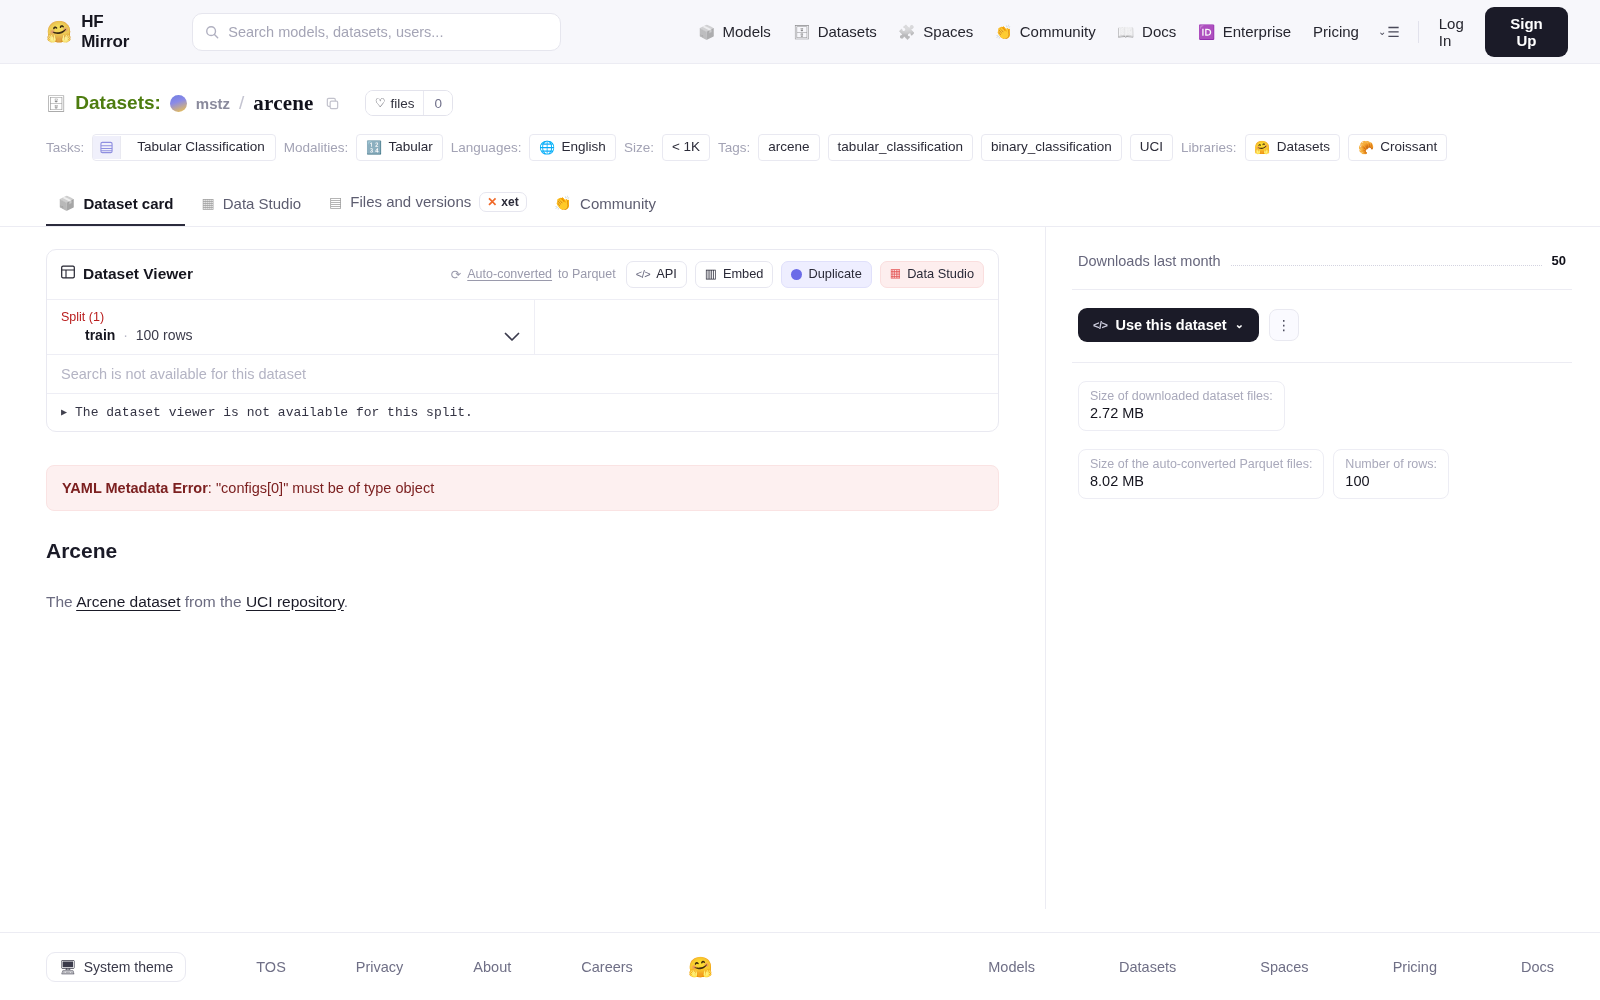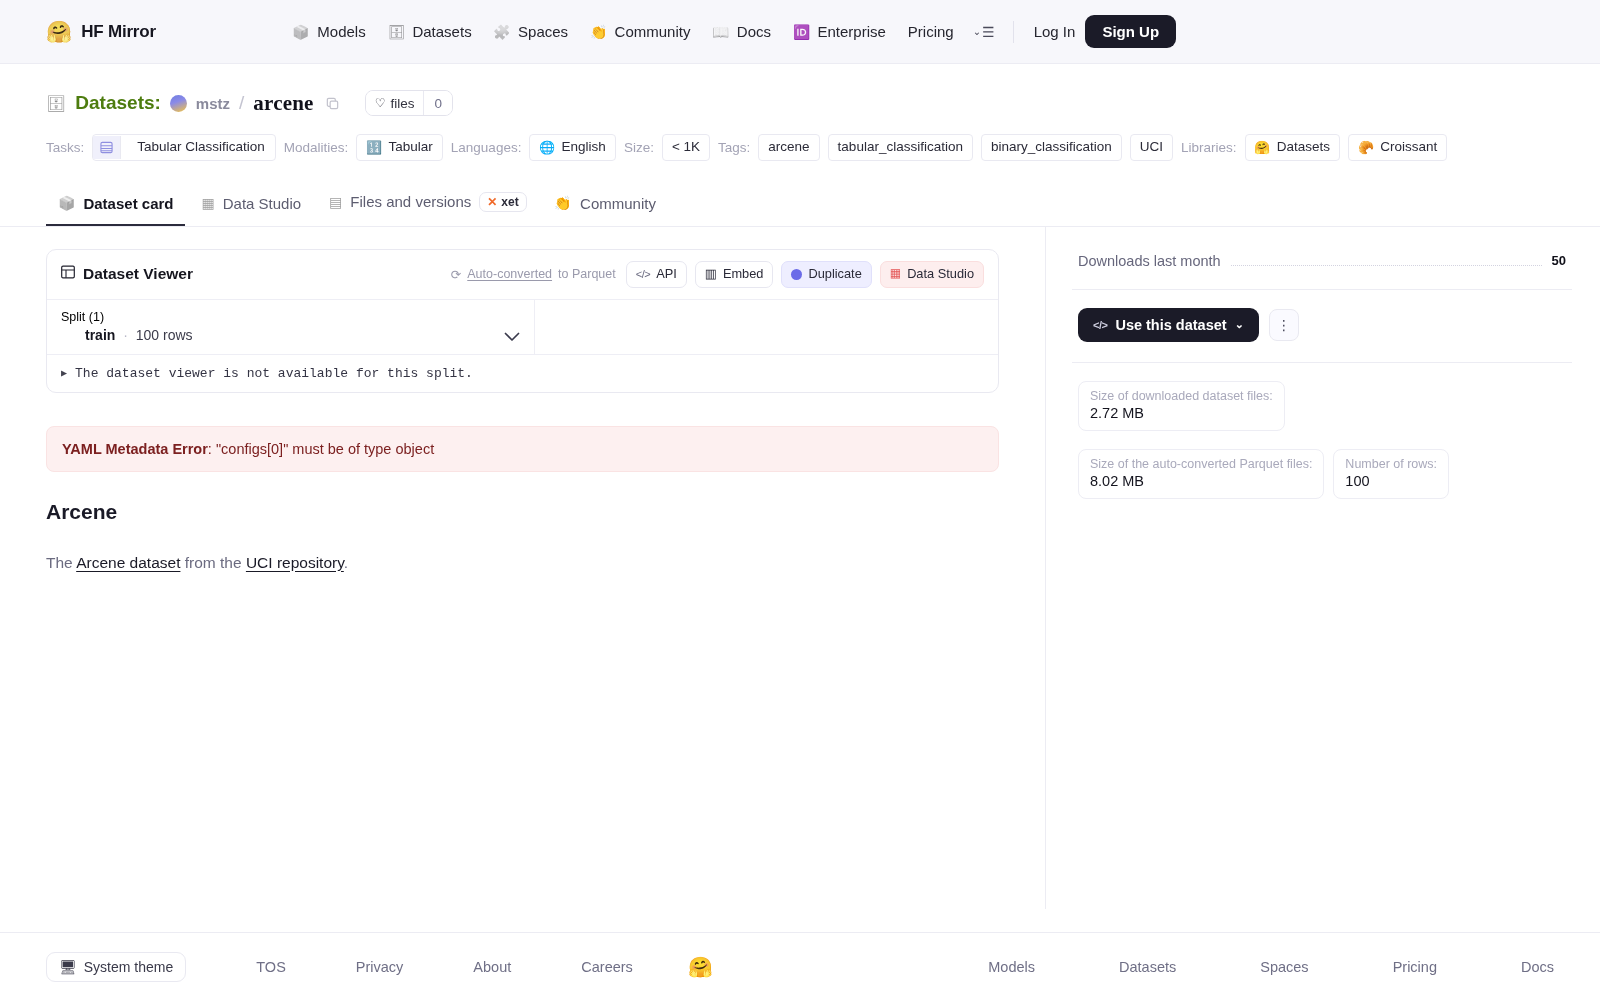--- a/index.html
+++ b/index.html
@@ -142,21 +142,21 @@
   .vbtn.studio { background:#fdeeee; border-color:#fadede; }
   .code-ico { font-size: 11px; color:#6b6b80; letter-spacing:-.5px;}
   .dot-ico { width:11px; height:11px; border-radius:50%; background:#6b6be8; display:inline-block; }
   .grid-ico { color:#e45757; font-size: 12px; }
 
   .split-row { display: flex; border-bottom: 1px solid #eeeef5; }
   .split-cell {
     width: 488px; padding: 10px 14px 11px 14px;
     border-right: 1px solid #eeeef5; position: relative; cursor: pointer;
   }
-  .split-cap { font-size: 12.5px; color: #000000; }
+  .split-cap { font-size: 12.5px; color: #b91c1c; }
   .split-val { font-size: 14px; color: #15151f; font-weight: 700; margin-top: 3px; margin-left: 24px;}
   .split-val .dot { color: #b9b9c8; font-weight: 400; margin: 0 4px; }
   .split-val .rows { font-weight: 400; color:#3b3b4a; }
   .chev { position: absolute; right: 14px; top: 28px; color:#3a3a4c;}
   .split-rest { flex: 1; }
 
   .searchbar {
     padding: 11px 14px; font-size: 14.5px; color: #b4b4c4;
     border-bottom: 1px solid #eeeef5; cursor: text;
   }
@@ -225,20 +225,27 @@
 <body>
 
 <div class="page">
 
   <div class="topbar">
     <div class="brand">
       <span class="brand-logo">🤗</span>
       <span class="brand-name">HF Mirror</span>
     </div>
 
+    <div class="search">
+      <svg class="mag" viewBox="0 0 16 16">
+        <circle cx="7" cy="7" r="5" fill="none" stroke="#b0b0c0" stroke-width="1.6"></circle>
+        <line x1="10.8" y1="10.8" x2="14.5" y2="14.5" stroke="#b0b0c0" stroke-width="1.6" stroke-linecap="round"></line>
+      </svg>
+      <input placeholder="Search models, datasets, users..." style="">
+    </div>
 
     <div class="nav">
       <div class="nav-item">
         <span class="nav-ico grey">📦</span>
         <span>Models</span>
       </div>
       <div class="nav-item">
         <span class="nav-ico grey">🗄</span>
         <span>Datasets</span>
       </div>
@@ -423,20 +430,21 @@
             </div>
             <span class="chev">
               <svg width="16" height="10" viewBox="0 0 16 10">
                   <polyline points="1.5,1.5 8,8 14.5,1.5" fill="none" stroke="#3a3a4c" stroke-width="1.7" stroke-linecap="round" stroke-linejoin="round"></polyline>
                 </svg>
             </span>
           </div>
           <div class="split-rest"></div>
         </div>
 
+        <div class="searchbar">Search is not available for this dataset</div>
 
         <div class="notice">
           <span class="caret">▶</span>
           <span>The dataset viewer is not available for this split.</span>
         </div>
       </div>
 
       <div class="yaml-error">
         <b>YAML Metadata Error</b><span>: "configs[0]" must be of type object</span>
       </div>

